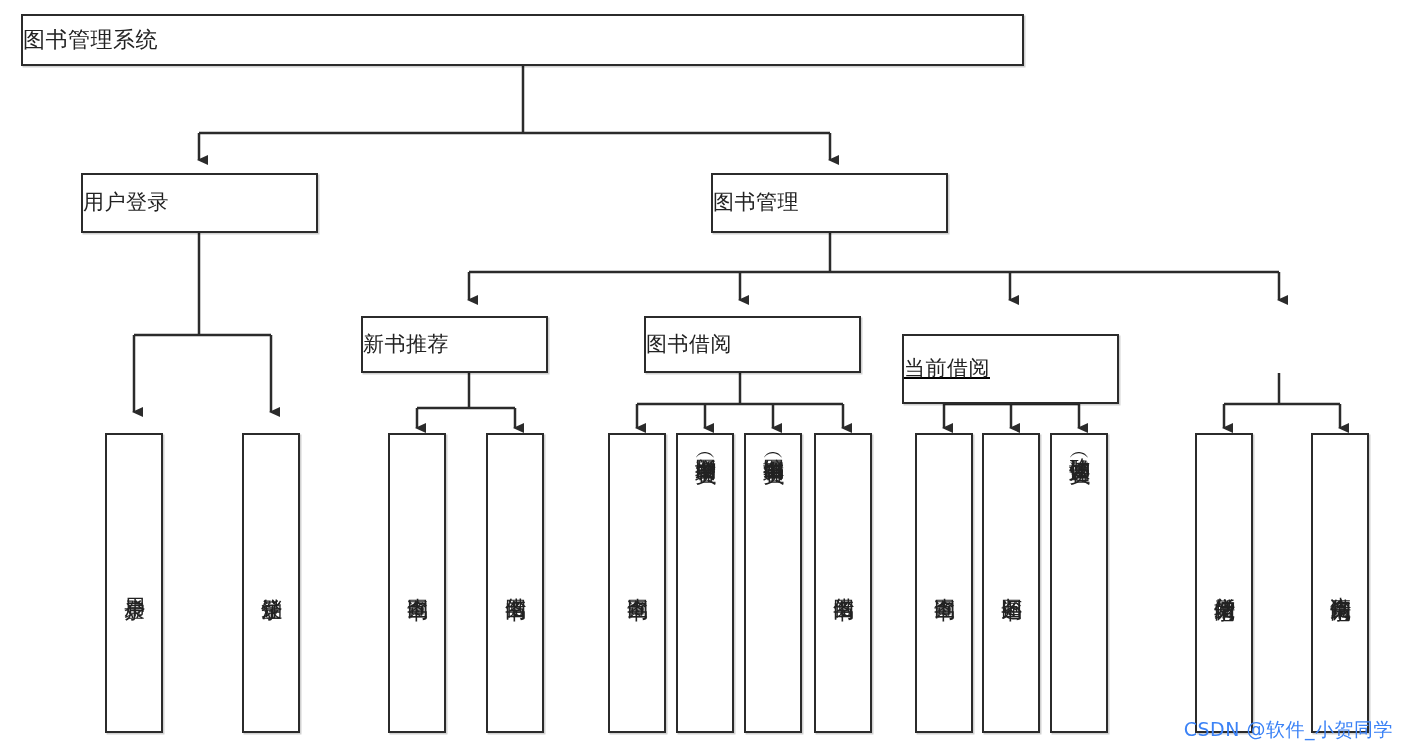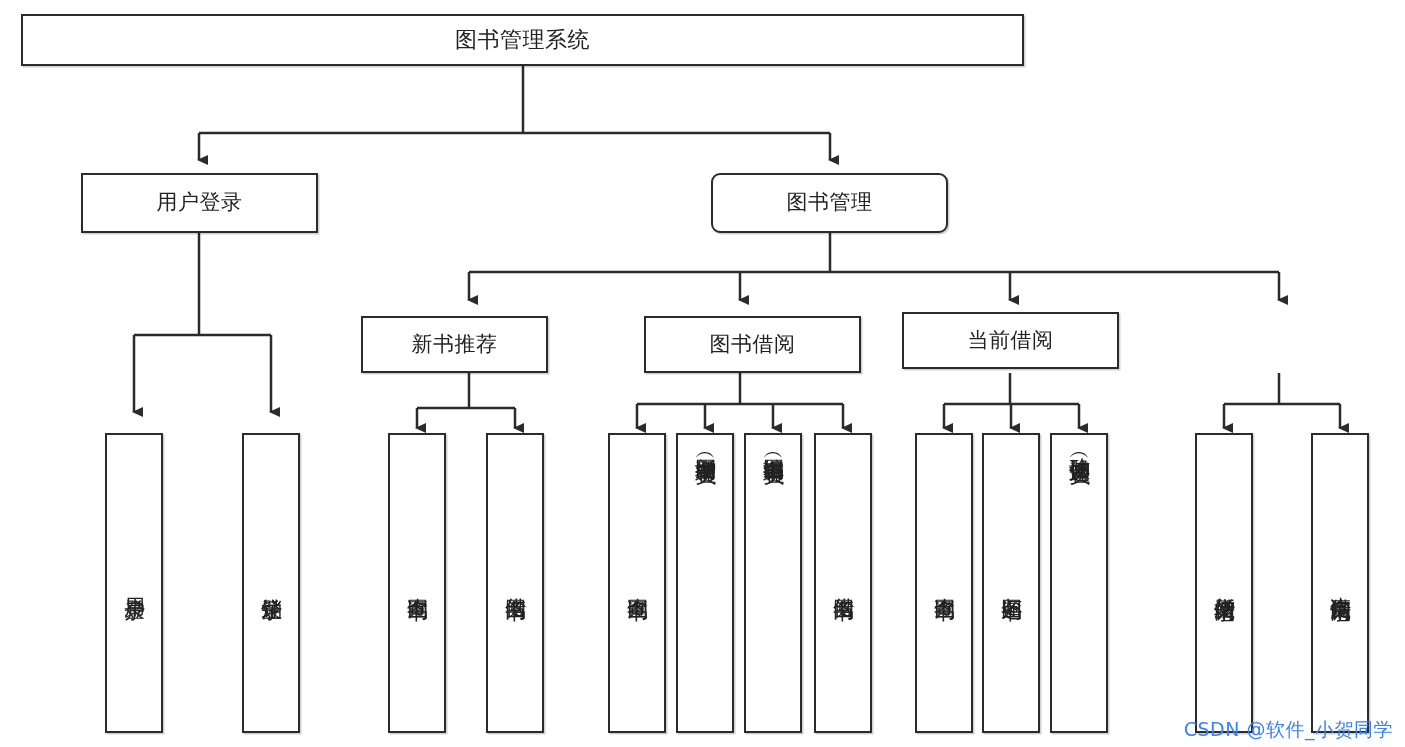--- a/index.html
+++ b/index.html
@@ -23,21 +23,20 @@
     height: 747px;
     pointer-events: none;
   }
   .node {
     position: absolute;
     box-sizing: border-box;
     border: 2px solid #2b2b2b;
     background: #ffffff;
     display: flex;
     align-items: center;
-    justify-content: center;
     box-shadow: 1.5px 1.5px 0 rgba(0,0,0,0.18);
   }
   .node .label {
     color: #222222;
     letter-spacing: 0.5px;
     white-space: nowrap;
   }
   .node.h .label {
     font-size: 21px;
     line-height: 1.1;
@@ -129,31 +128,31 @@
     </g>
   </svg>
 
   <div class="node h root" style="left:21px; top:14px; width:1003px; height:52px;">
     <span class="label">图书管理系统</span>
   </div>
 
   <div class="node h" style="left:81px; top:173px; width:237px; height:60px;">
     <span class="label">用户登录</span>
   </div>
-  <div class="node h" style="left:711px; top:173px; width:237px; height:60px;border-radius:9px;">
+  <div class="node h" style="left:711px; top:173px; width:237px; height:60px;">
     <span class="label">图书管理</span>
   </div>
 
   <div class="node h" style="left:361px; top:316px; width:187px; height:57px;">
     <span class="label">新书推荐</span>
   </div>
   <div class="node h" style="left:632px; top:316px; width:217px; height:57px;margin-left:12px;">
     <span class="label">图书借阅</span>
   </div>
-  <div class="node h" style="left:902px; top:312px; width:217px; height:57px;">
+  <div class="node h" style="left:902px; top:334px; width:217px; height:70px;text-decoration:underline;">
     <span class="label">当前借阅</span>
   </div>
 
   <div class="node v mid" style="left:105px; top:433px; width:58px; height:300px;">
     <span class="label">用户登录</span>
   </div>
   <div class="node v mid" style="left:242px; top:433px; width:58px; height:300px;">
     <span class="label">注销登录</span>
   </div>
 

